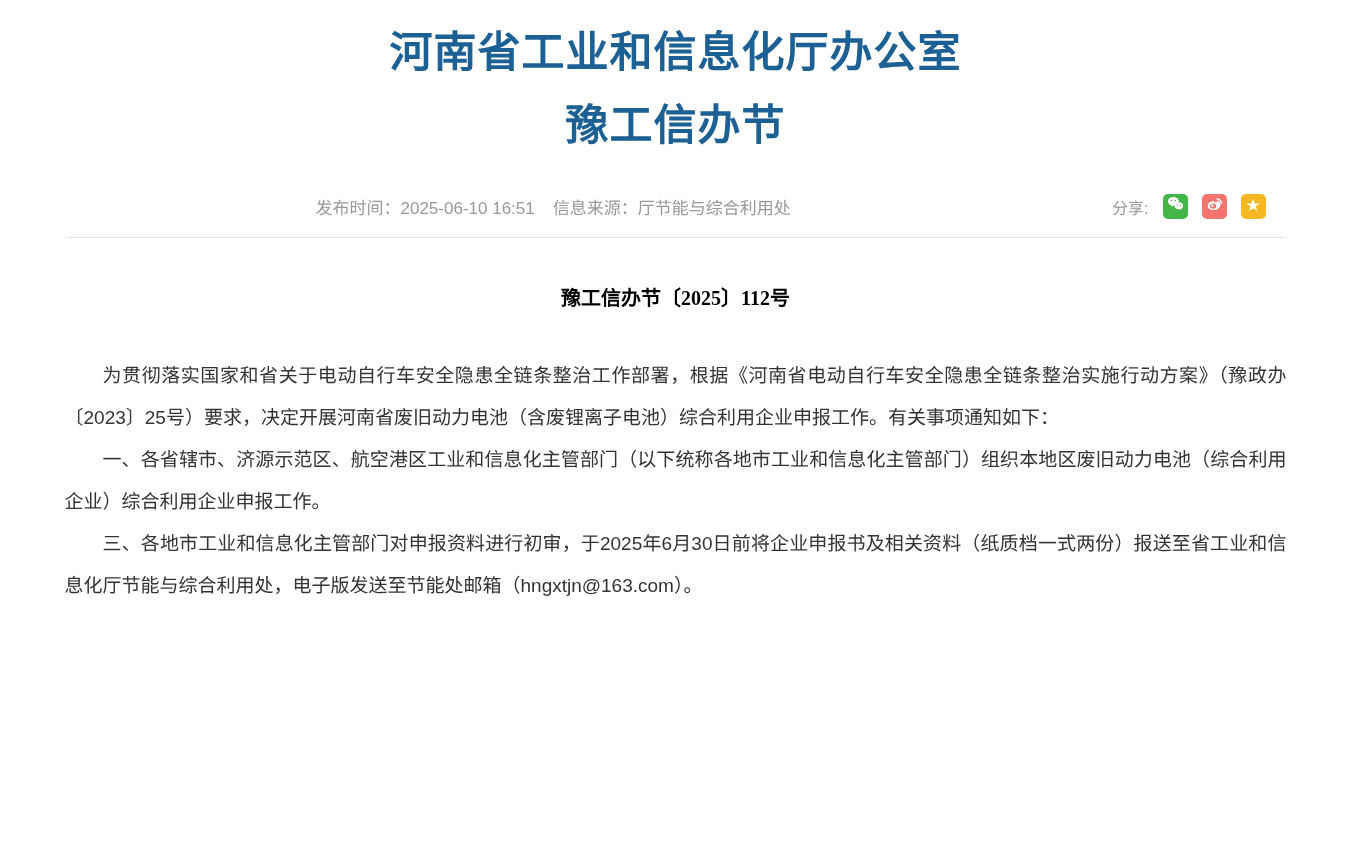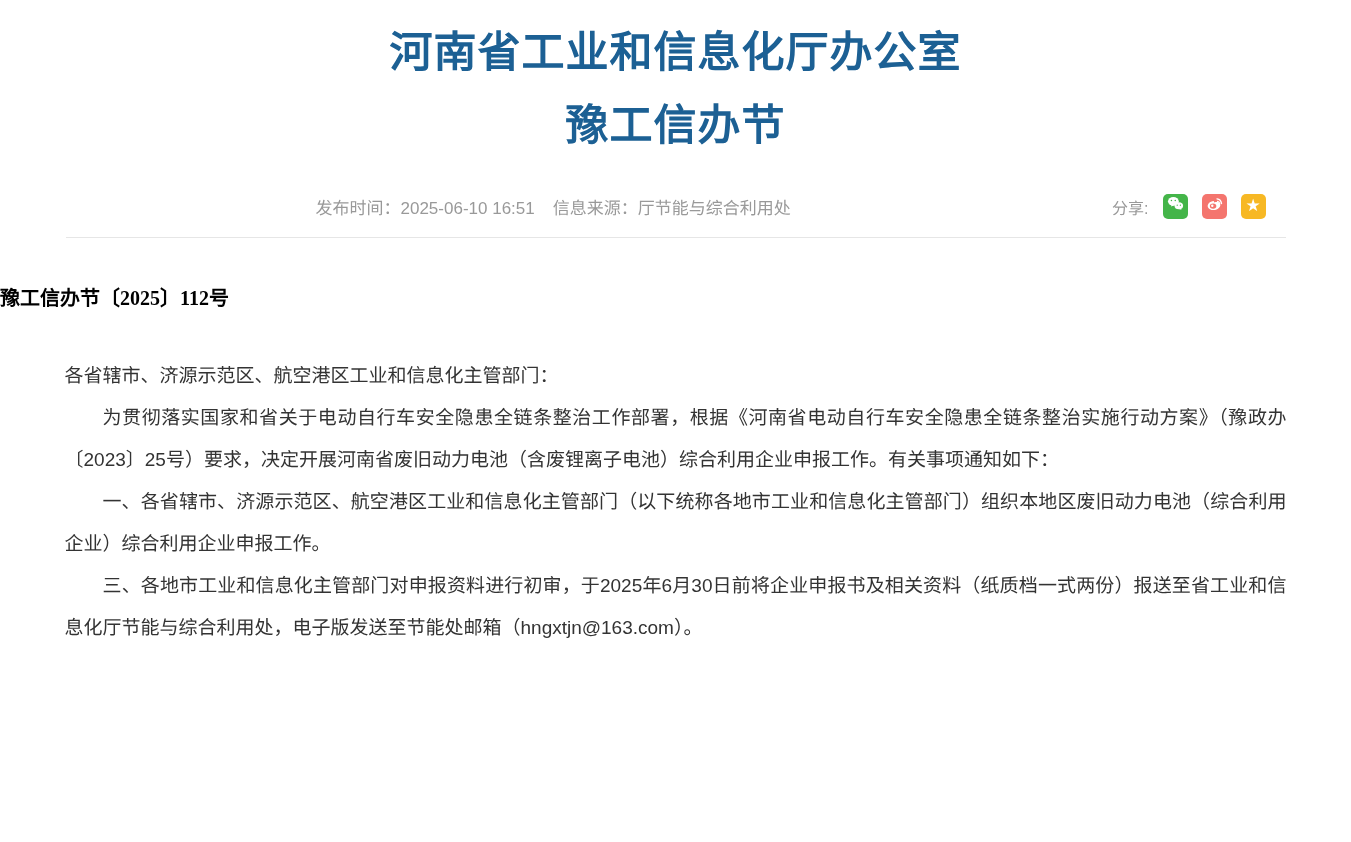--- a/index.html
+++ b/index.html
@@ -72,21 +72,21 @@
   .divider {
     width: 1220px;
     margin: 13px auto 0;
     border-top: 1px solid #e6e6e6;
     height: 0;
   }
 
   
   .doc-number {
     margin-top: 44px;
-    text-align: left;
+    text-align: center;
     font-family: "Liberation Serif", "DejaVu Serif", serif;
     font-size: 20px;
     font-weight: bold;
     color: #000000;
   }
 
   
   .body-text {
     width: 1222px;
     margin: 44px auto 0;
@@ -144,19 +144,18 @@
         <span class="star-glyph">★</span>
       </a>
     </div>
   </div>
 
   <div class="divider"></div>
 
   <div class="doc-number">豫工信办节〔2025〕112号</div>
 
   <div class="body-text">
-    <p class="salutation">各省辖市、济源示范区、航空港区工业和信息化主管部门：</p>
     <p class="para">为贯彻落实国家和省关于电动自行车安全隐患全链条整治工作部署，根据《河南省电动自行车安全隐患全链条整治实施行动方案》（豫政办〔2023〕25号）要求，决定开展河南省废旧动力电池（含废锂离子电池）综合利用企业申报工作。有关事项通知如下：</p>
     <p class="para">一、各省辖市、济源示范区、航空港区工业和信息化主管部门（以下统称各地市工业和信息化主管部门）组织本地区废旧动力电池（综合利用企业）综合利用企业申报工作。</p>
     <p class="para">三、各地市工业和信息化主管部门对申报资料进行初审，于2025年6月30日前将企业申报书及相关资料（纸质档一式两份）报送至省工业和信息化厅节能与综合利用处，电子版发送至节能处邮箱（hngxtjn@163.com）。</p>
   </div>
 
 </div>
 
 </body></html>

